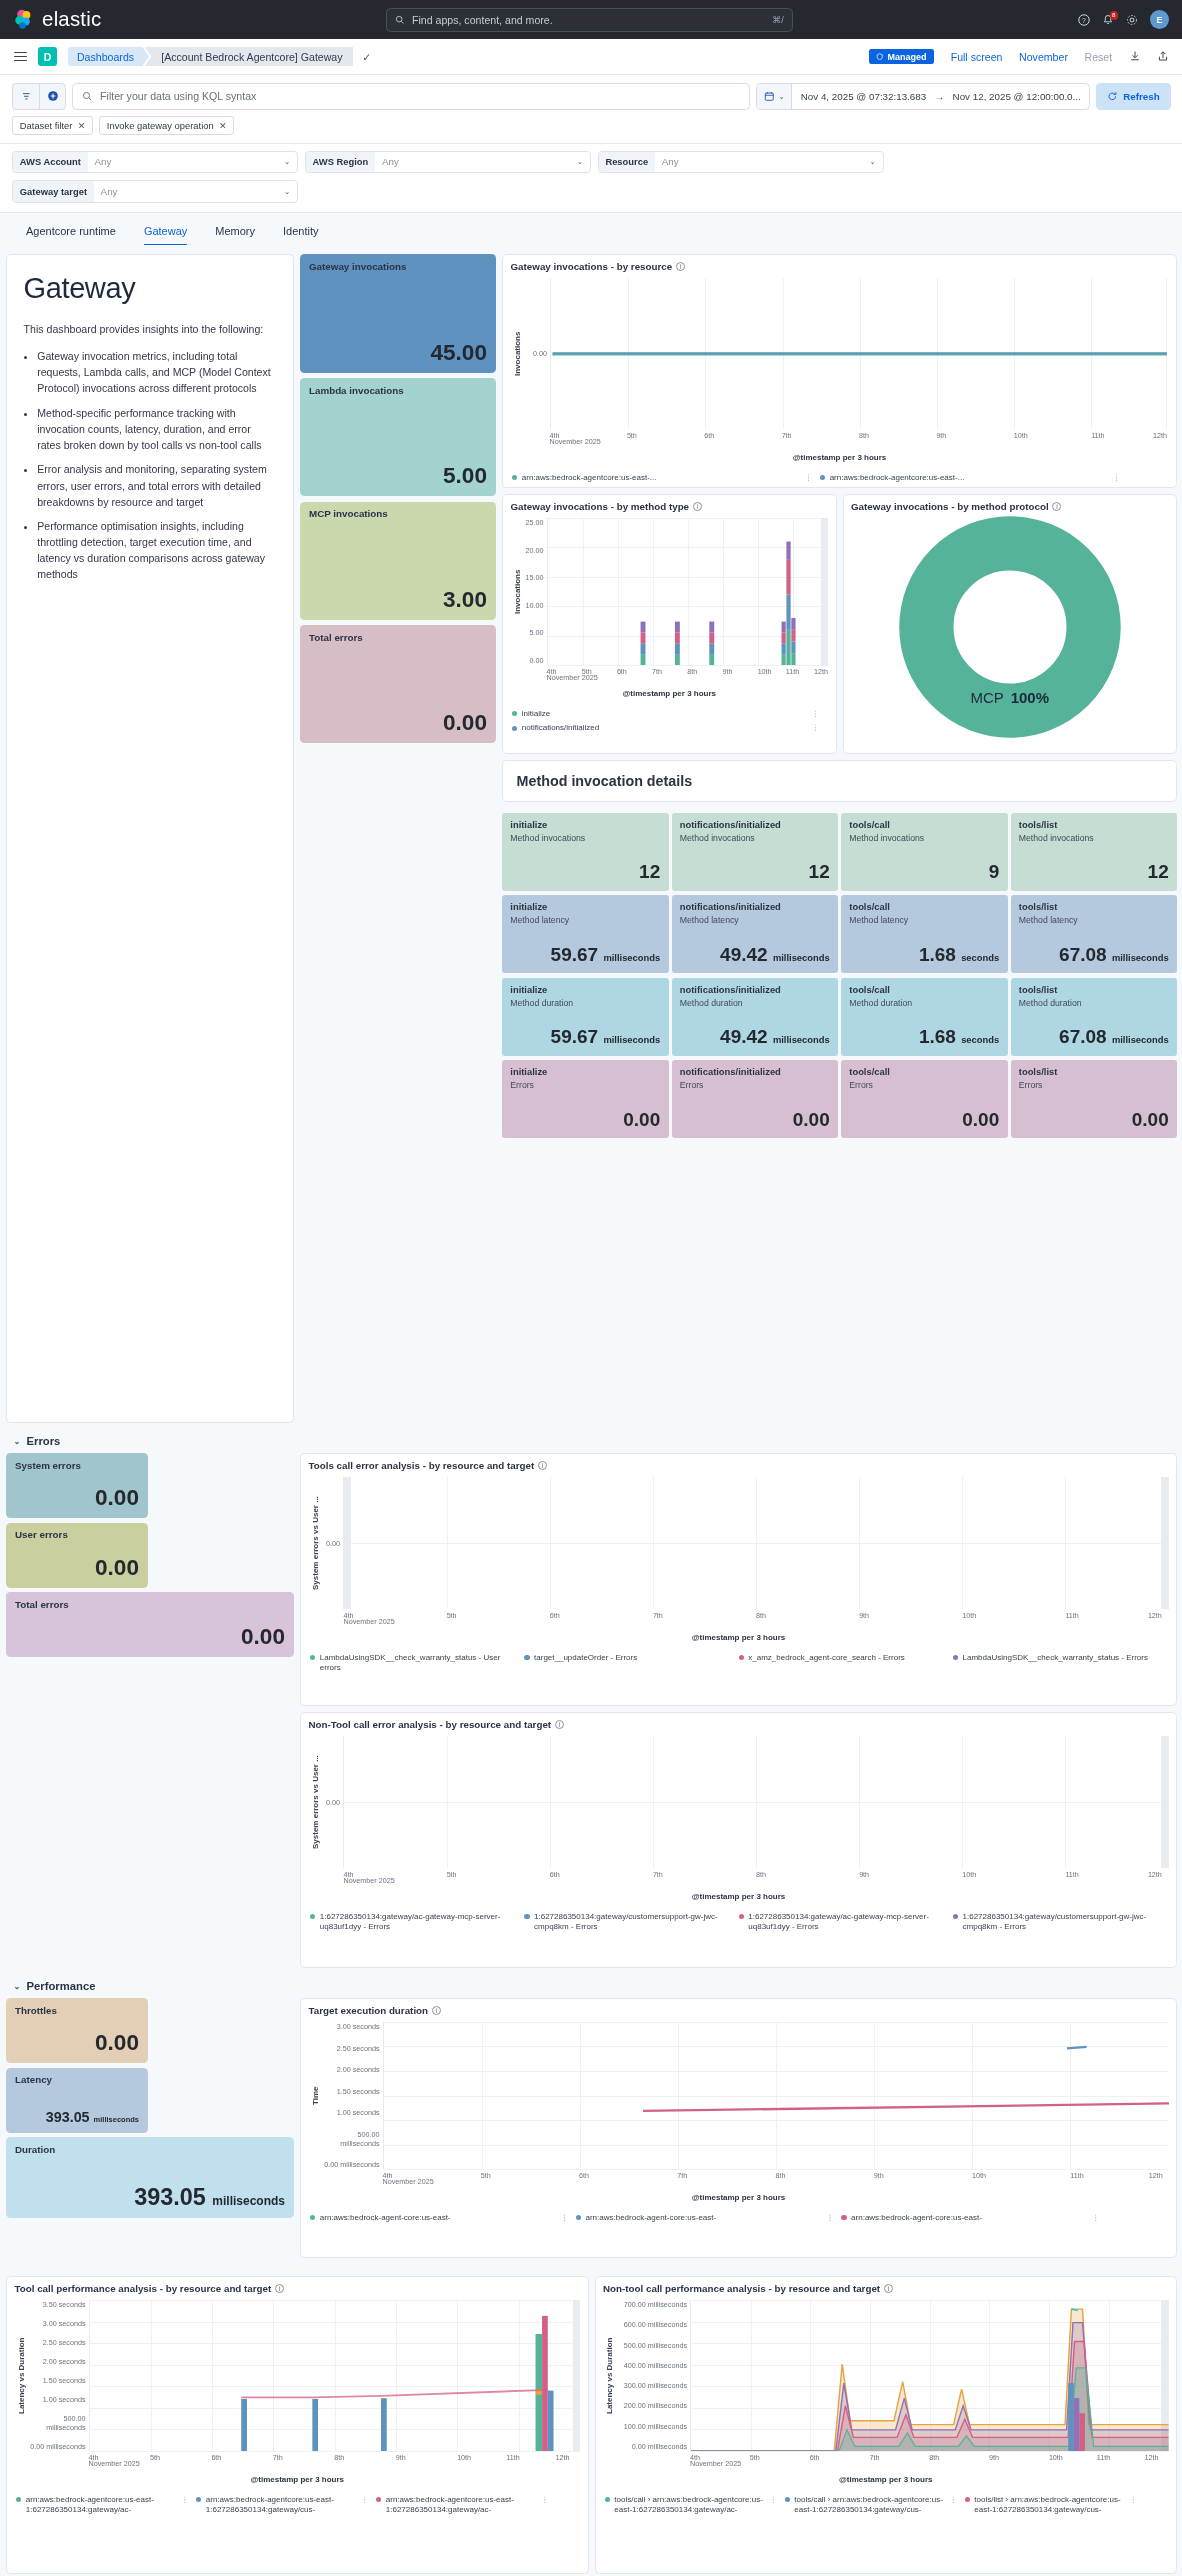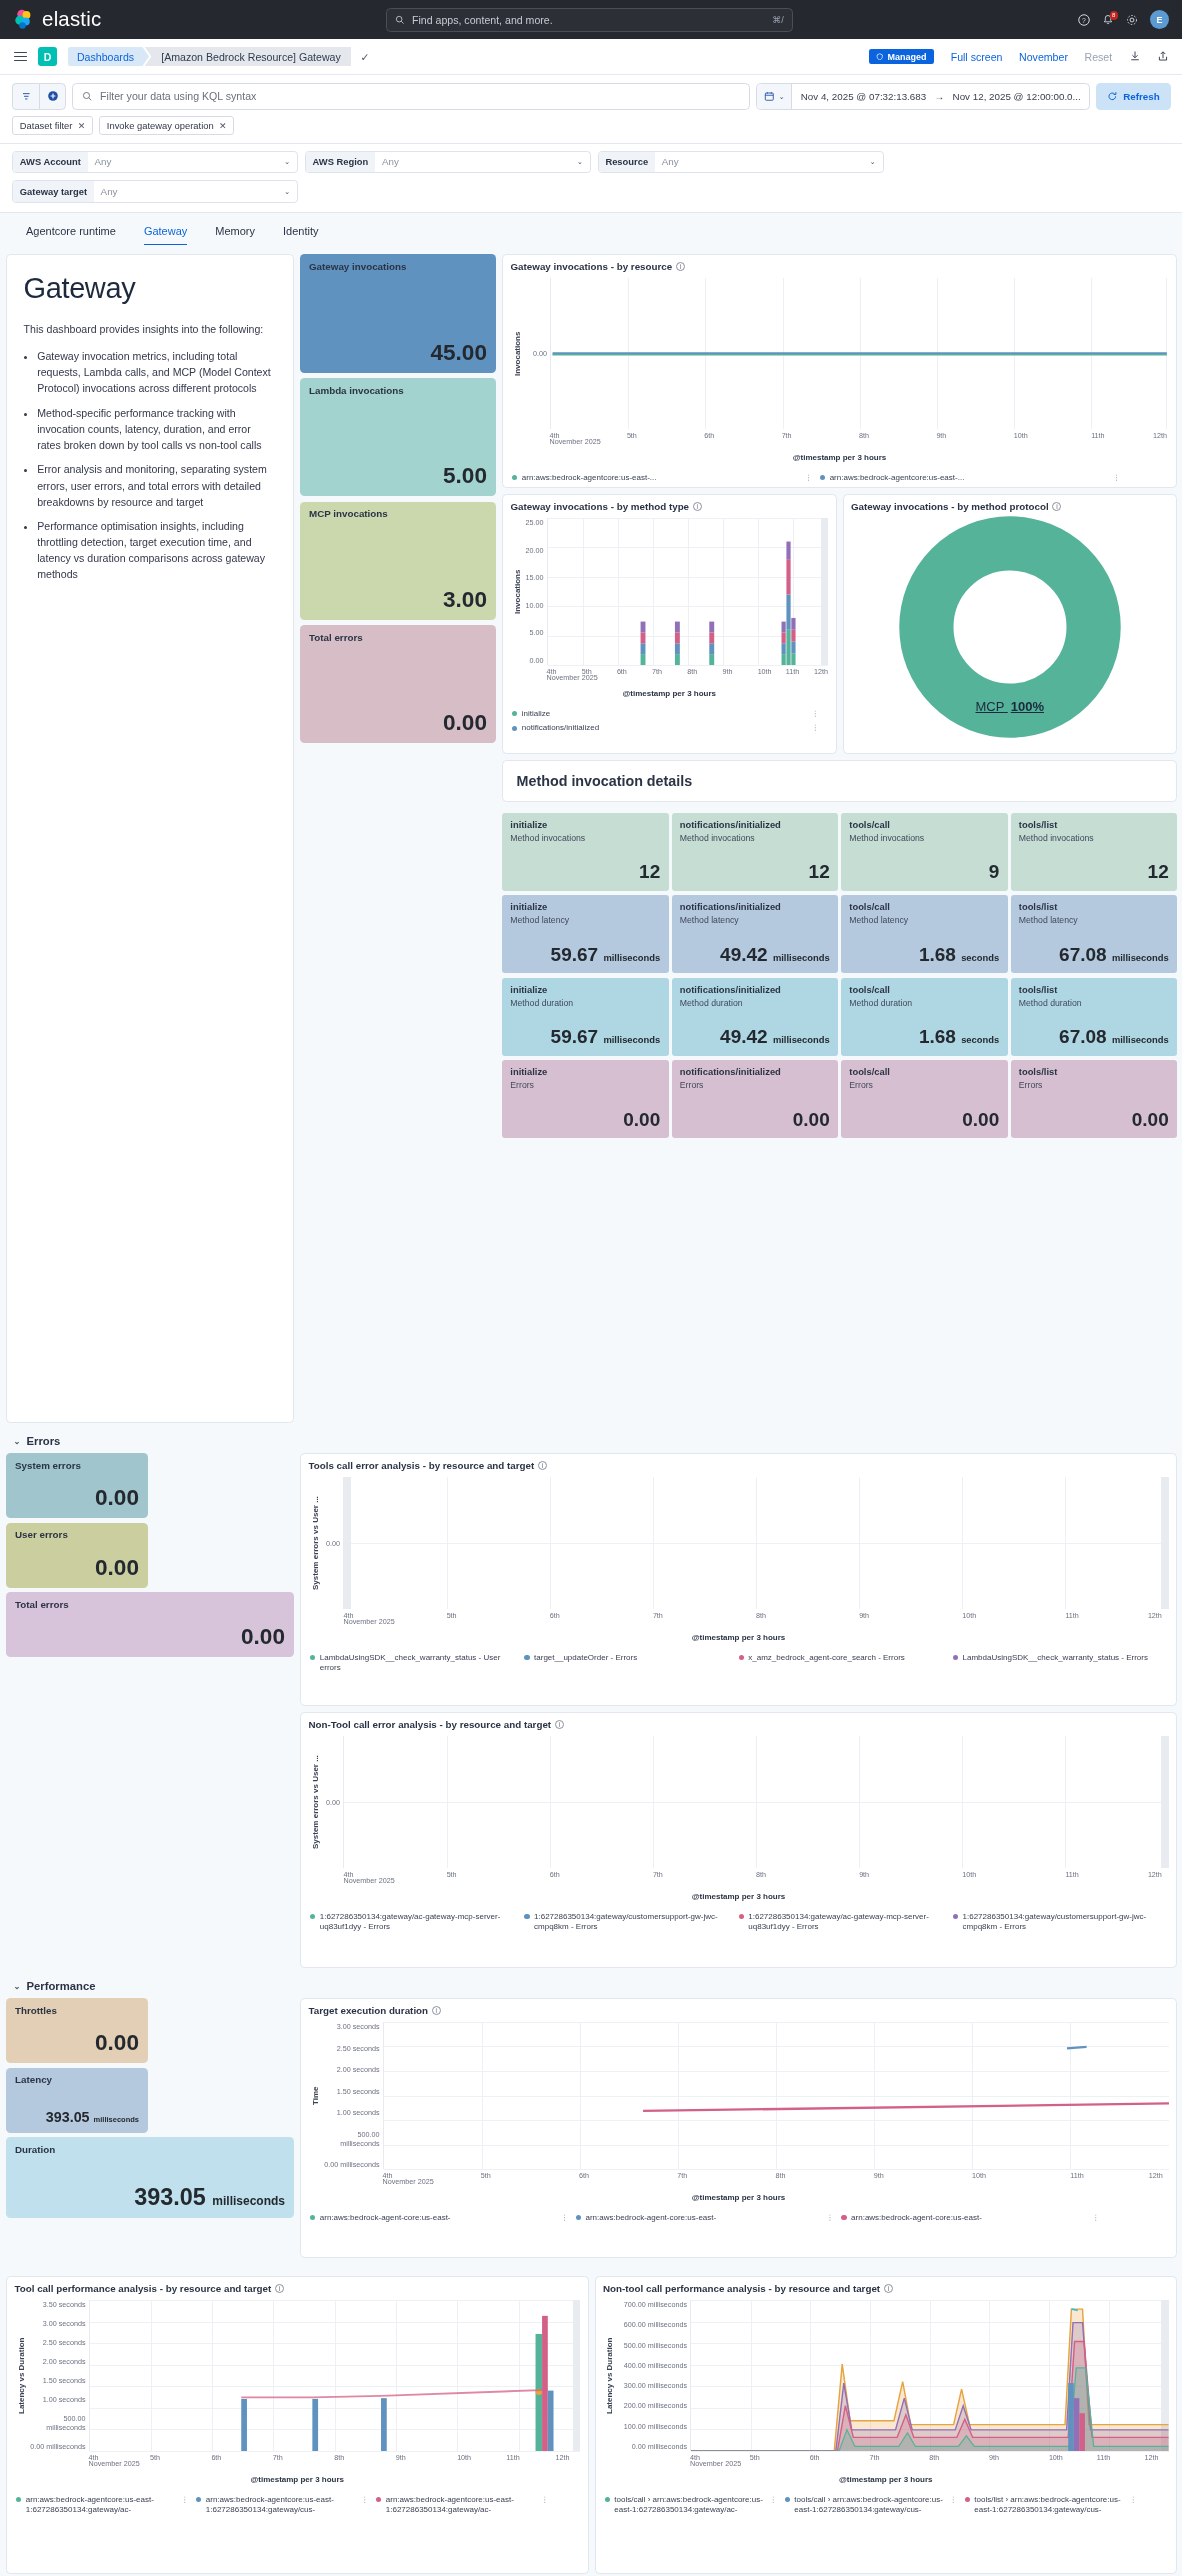--- a/index.html
+++ b/index.html
@@ -329,21 +329,21 @@
 
 <div class="crumbrow">
   <div class="hamburger">
       <span></span>
       <span></span>
       <span></span>
     </div>
   <div class="app-chip">D</div>
   <div class="crumbs">
     <span class="crumb-a">Dashboards</span>
-    <span class="crumb-b">[Amazon Bedrock Resource] Gateway</span>
+    <span class="crumb-b">[Account Bedrock Agentcore] Gateway</span>
     <span class="crumb-check">✓</span>
   </div>
   <div class="hdr-actions">
     <span class="pill-managed">
       <svg width="7.5" height="7.5" viewBox="0 0 16 16">
           <path d="M8 1.5l5.5 2.5v4c0 3.3-2.3 5.8-5.5 6.5C4.8 13.8 2.5 11.3 2.5 8V4z" fill="none" stroke="#fff" stroke-width="1.5"></path>
         </svg>
       <span>Managed</span>
     </span>
     <span class="hdr-link">Full screen</span>
@@ -659,21 +659,21 @@
 
             <div class="panel" style="flex:1; height:260px;">
               <div class="panel-title">
                 <span>Gateway invocations - by method protocol</span>
                 <span class="info-i">i</span>
               </div>
               <div style="display:flex; align-items:center; justify-content:center; height:226px; position:relative;">
                 <svg width="226" height="226" viewBox="0 0 100 100">
                   <circle cx="50" cy="50" r="37" fill="none" stroke="#54B399" stroke-width="24"></circle>
                 </svg>
-                <div style="position:absolute; bottom:26px; font-size:13px; color:#1D2A3E;text-decoration:underline;">
+                <div style="position:absolute; bottom:34px; font-size:15px; color:#1D2A3E;">
                   <span>MCP</span>
                   <b style="margin-left:3px;">100%</b>
                 </div>
               </div>
             </div>
           </div>
 
           <div class="mid-head">Method invocation details</div>
           <div class="mid-grid">
 

